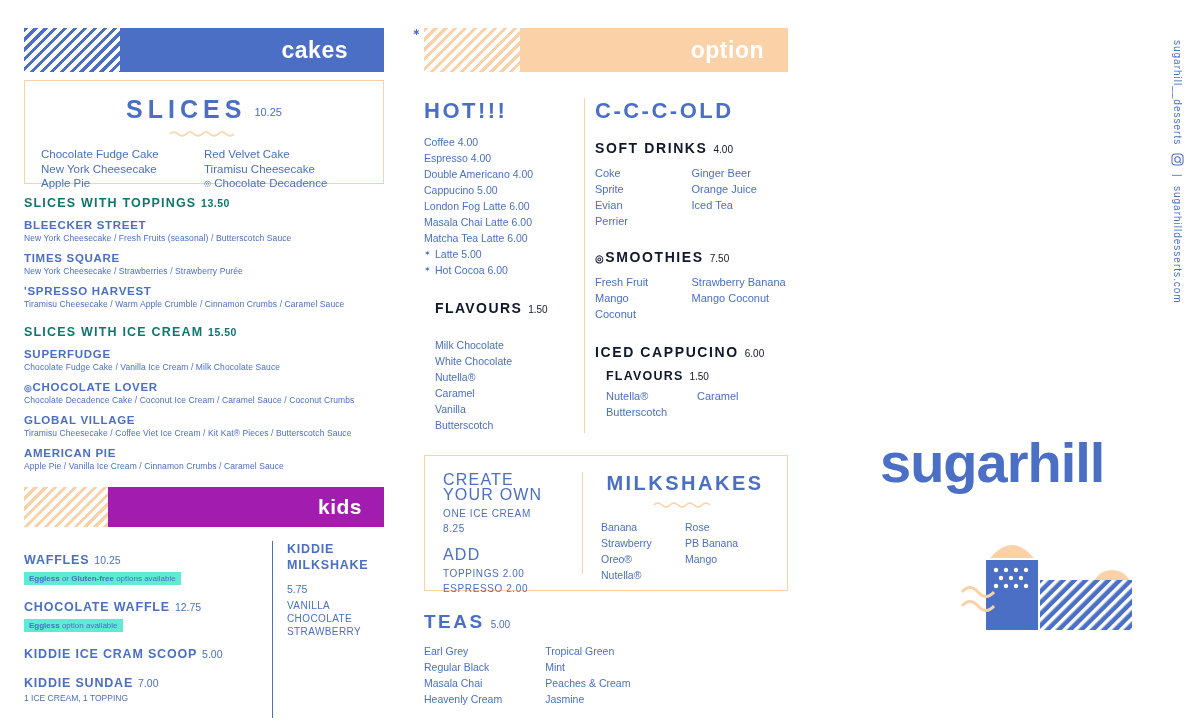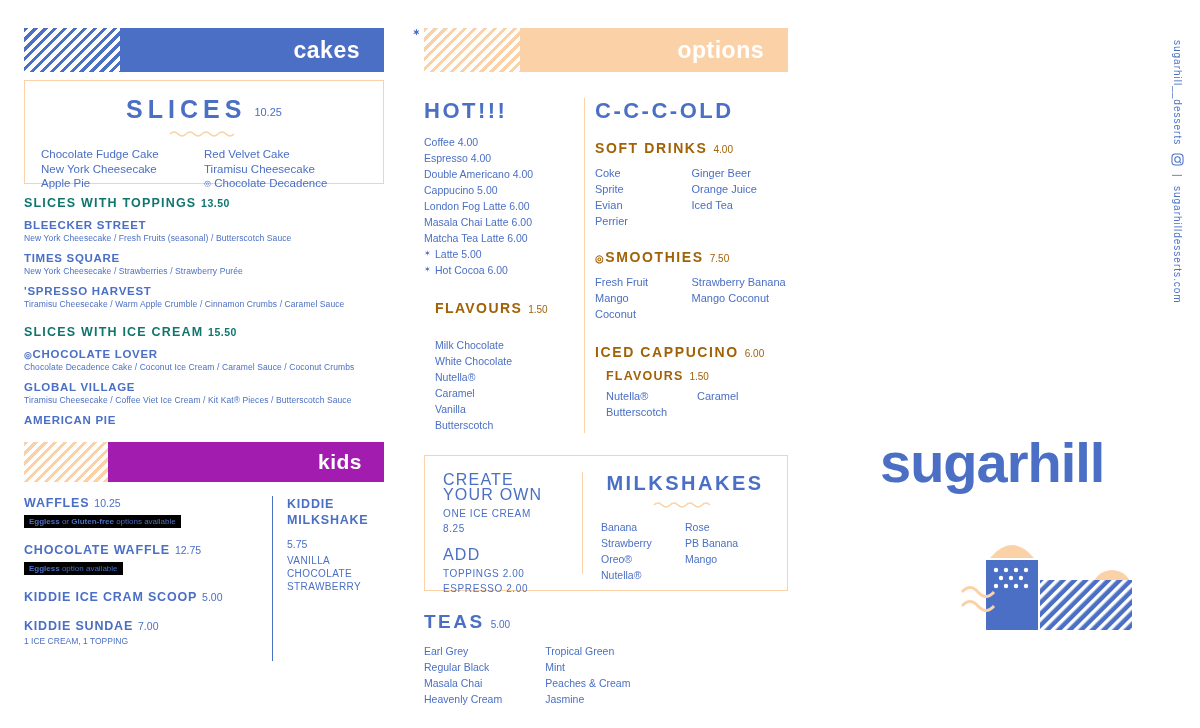--- a/index.html
+++ b/index.html
@@ -12,21 +12,21 @@
     position:relative;
     overflow:hidden;
   }
   .page { position:relative; width:1200px; height:728px; }
 
   
   .col1 { position:absolute; left:24px; top:28px; width:360px; }
 
   .banner { position:relative; height:44px; display:flex; }
   .banner .hatch { width:96px; height:44px; }
-  .banner .bar { flex:1; display:flex; align-items:center; justify-content:flex-end; padding-right:24px; }
+  .banner .bar { flex:1; display:flex; align-items:center; justify-content:flex-end; padding-right:36px; }
   .banner .bar span { font-size:23px; font-weight:bold; letter-spacing:.5px; }
 
   .hatch-blue {
     background:
       repeating-linear-gradient(135deg, #4a6fc4 0 3px, #ffffff 3px 7px);
   }
   .hatch-peach {
     background:
       repeating-linear-gradient(135deg, #fbd2a8 0 3px, #ffffff 3px 7px);
   }
@@ -69,42 +69,42 @@
   .kids-wrap { margin-top:16px; }
   .kids-banner { height:40px; display:flex; }
   .kids-banner .hatch { width:84px; }
   .kids-banner .bar { flex:1; background:#a21caf; display:flex; align-items:center; justify-content:flex-end; padding-right:22px; }
   .kids-banner .bar span { color:#ffffff; font-size:21px; font-weight:bold; letter-spacing:.5px; }
 
   .kids-body { display:flex; margin-top:14px; }
   .kids-left { width:248px; padding-right:14px; }
   .kids-right { width:112px; border-left:1px solid #4a6fc4; padding-left:14px; }
   .kid-item { margin-bottom:15px; }
-  .kid-name { font-size:12.5px; font-weight:bold; letter-spacing:.8px; }
+  .kid-name { font-size:12.5px; font-weight:bold; letter-spacing:.8px;margin-top:12px; }
   .kid-price { font-size:10.5px; font-weight:normal; letter-spacing:0; margin-left:5px; }
-  .tag { display:inline-block; background:#000000; color:#4a6fc4; font-size:8px; padding:2px 5px; margin-top:4px; }
+  .tag { display:inline-block; background:#5eead4; color:#4a6fc4; font-size:8px; padding:2px 5px; margin-top:4px; }
   .tag b { font-weight:bold; }
   .kid-sub { font-size:8.5px; margin-top:3px; }
   .kiddie-title { font-size:12.5px; font-weight:bold; letter-spacing:.8px; line-height:16px; }
   .kiddie-price { font-size:10.5px; margin-top:10px; }
   .kiddie-flav { font-size:10px; line-height:13px; margin-top:4px; letter-spacing:.4px; }
 
   
   .col2 { position:absolute; left:424px; top:28px; width:364px; }
   .drinks-banner { height:44px; display:flex; }
   .drinks-banner .hatch { width:96px; }
   .drinks-banner .bar { flex:1; background:#fbd2a8; display:flex; align-items:center; justify-content:flex-end; padding-right:24px; }
   .drinks-banner .bar span { color:#ffffff; font-size:23px; font-weight:bold; letter-spacing:.5px; }
 
   .two-col { display:flex; margin-top:26px; }
   .c2a { width:160px; padding-right:10px; }
   .c2b { width:204px; border-left:1px solid #fbd2a8; padding-left:10px; }
 
   .big-head { font-size:22px; font-weight:bold; letter-spacing:2.5px; color:#4a6fc4; }
-  .mid-head { font-size:14px; font-weight:bold; letter-spacing:1.6px; color:#a16207; }
+  .mid-head { font-size:14px; font-weight:bold; letter-spacing:1.6px; color:#0f172a; }
   .mid-price { font-size:10px; font-weight:normal; letter-spacing:0; margin-left:6px; }
   .list { font-size:10.5px; line-height:16px; margin-top:10px; }
   .list .star { position:relative; }
   .star:before { content:"\2736"; position:absolute; left:-11px; top:0px; font-size:8px; color:#4a6fc4; }
   .two-sub { display:flex; font-size:11px; line-height:16px; margin-top:9px; }
   .two-sub > div { width:50%; }
 
   .ms-box { border:1px solid #fbd2a8; margin-top:22px; display:flex; padding:16px 18px; height:136px; }
   .ms-left { width:140px; border-right:1px solid #fbd2a8; padding-right:12px; }
   .ms-right { flex:1; padding-left:18px; }
@@ -186,29 +186,34 @@
       <div class="item-name">'SPRESSO HARVEST</div>
       <div class="item-desc">Tiramisu Cheesecake / Warm Apple Crumble / Cinnamon Crumbs / Caramel Sauce</div>
     </div>
 
     <div class="sec-head" style="margin-top:16px;">
       <span>SLICES WITH ICE CREAM</span>
       <span class="p">15.50</span>
     </div>
 
     <div class="item">
+      <div class="item-name">SUPERFUDGE</div>
+      <div class="item-desc">Chocolate Fudge Cake / Vanilla Ice Cream /  Milk Chocolate Sauce</div>
+    </div>
+    <div class="item">
       <div class="item-name"><span style="font-size:9px;">◎</span><span>CHOCOLATE LOVER</span></div>
       <div class="item-desc">Chocolate Decadence Cake / Coconut Ice Cream / Caramel Sauce / Coconut Crumbs</div>
     </div>
     <div class="item">
       <div class="item-name">GLOBAL VILLAGE</div>
       <div class="item-desc">Tiramisu Cheesecake / Coffee Viet Ice Cream / Kit Kat® Pieces / Butterscotch Sauce</div>
     </div>
     <div class="item">
       <div class="item-name">AMERICAN PIE</div>
+      <div class="item-desc">Apple Pie / Vanilla Ice Cream / Cinnamon Crumbs / Caramel Sauce</div>
     </div>
 
     <div class="kids-wrap">
       <div class="kids-banner">
         <div class="hatch hatch-peach"></div>
         <div class="bar">
           <span>kids</span>
         </div>
       </div>
 
@@ -241,21 +246,21 @@
           </div>
         </div>
       </div>
     </div>
   </div>
 
   <div class="col2">
     <div class="drinks-banner">
       <div class="hatch hatch-peach"></div>
       <div class="bar">
-        <span>options</span>
+        <span>option</span>
       </div>
     </div>
 
     <div class="two-col">
 
       <div class="c2a">
         <div class="big-head">HOT!!!</div>
         <div class="list">
           <div>Coffee 4.00</div>
           <div>Espresso 4.00</div>

